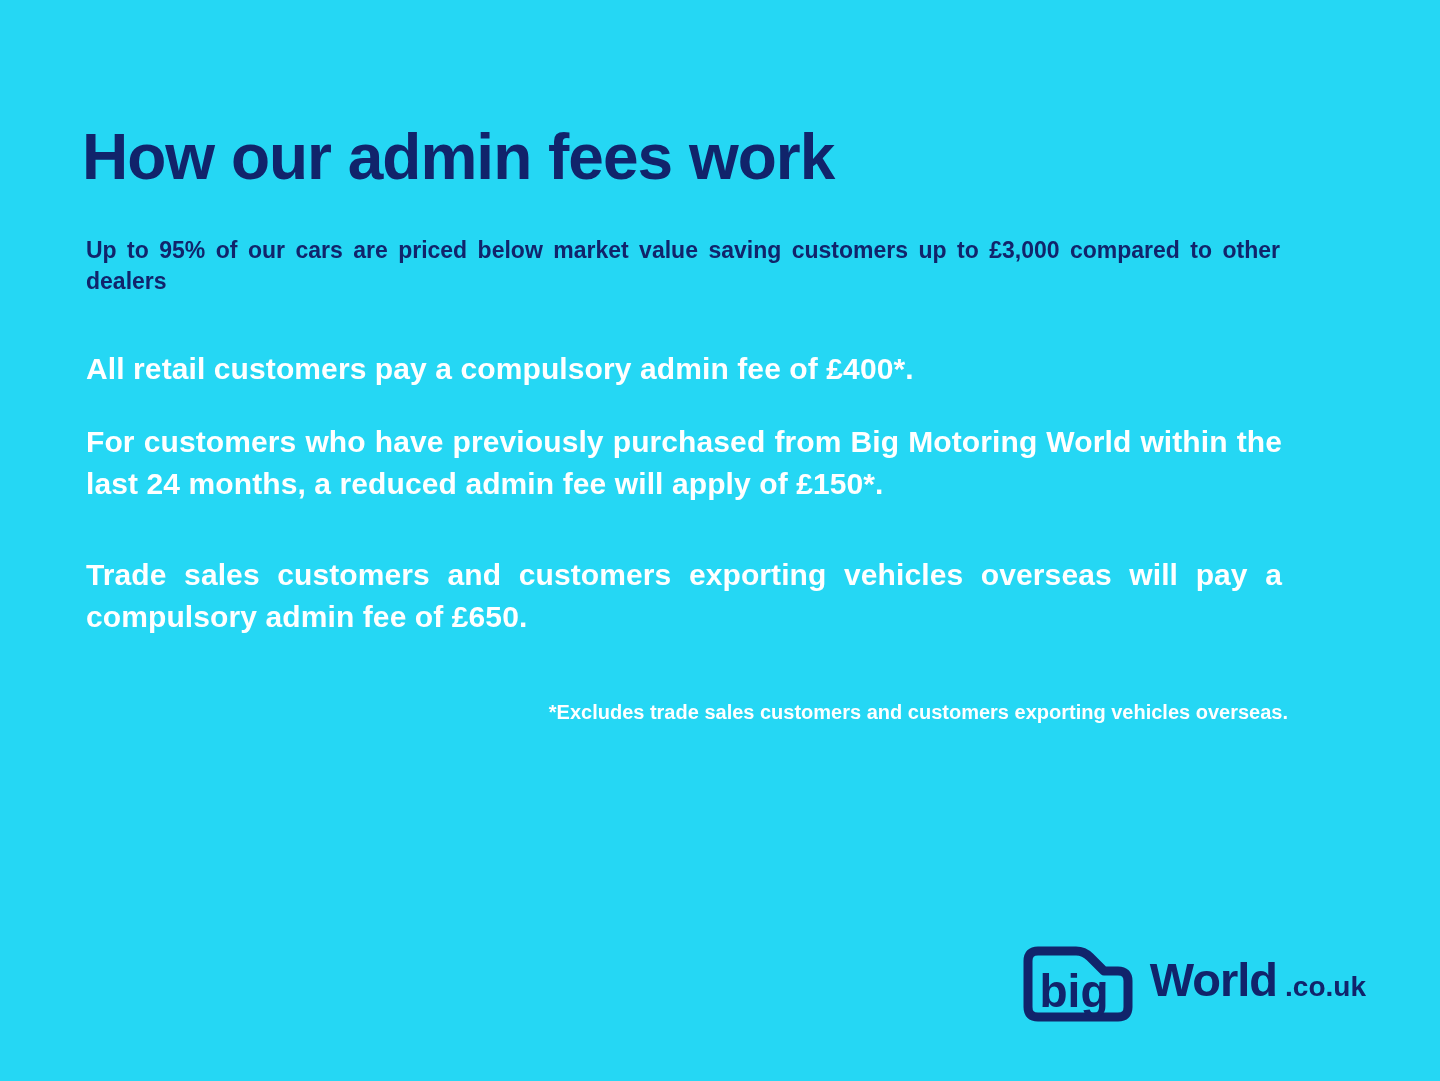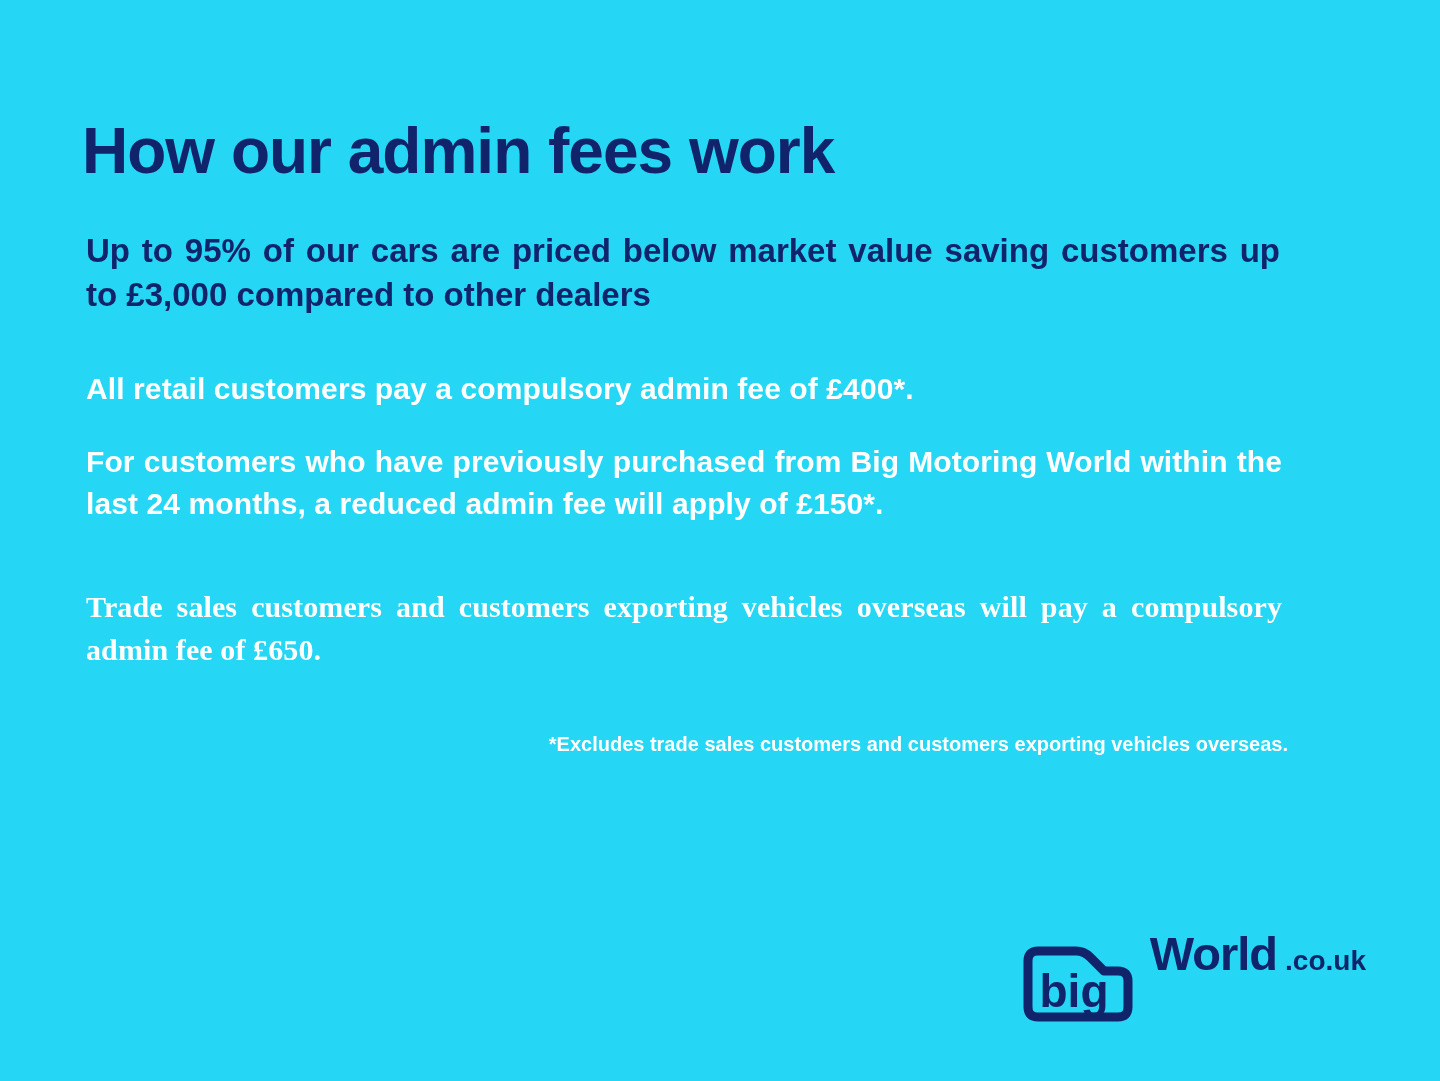--- a/index.html
+++ b/index.html
@@ -12,66 +12,67 @@
     background: #25D7F4;
     font-family: "Liberation Sans", sans-serif;
     overflow: hidden;
   }
   .slide {
     position: relative;
     width: 1440px;
     height: 1081px;
     background: #25D7F4;
     box-sizing: border-box;
-    padding: 0 82px;
+    padding: 6px 82px;
   }
   .title {
     color: #11246B;
     font-size: 64px;
     font-weight: 700;
     letter-spacing: -1px;
     line-height: 1.05;
     padding-top: 118px;
     margin: 0;
     white-space: nowrap;
   }
   .subhead {
     color: #11246B;
-    font-size: 33px;
+    font-size: 23px;
     font-weight: 700;
     line-height: 1.32;
     text-align: justify;
     margin: 44px 78px 0 4px;
     letter-spacing: 0px;
   }
   .body-block {
     color: #FFFFFF;
     font-size: 30px;
     font-weight: 600;
     line-height: 1.42;
     text-align: justify;
     margin: 0 76px 0 4px;
     letter-spacing: 0.1px;
   }
   .b1 { margin-top: 52px; }
   .b2 { margin-top: 30px; }
-  .b3 { margin-top: 60px; font-family: Liberation Serif, serif; }
+  .b3 { margin-top: 48px; }
   .footnote {
     color: #FFFFFF;
     font-size: 20px;
     font-weight: 700;
     margin: 62px 70px 0 4px;
     text-align: right;
     letter-spacing: 0px;
   }
   .logo {
     position: absolute;
     right: 74px;
     bottom: 52px;
     display: flex;
+    align-items: center;
     gap: 12px;
   }
   .logo-mark {
     width: 124px;
     height: 98px;
   }
   .logo-text {
     color: #11246B;
     font-weight: 700;
     line-height: 0.96;

